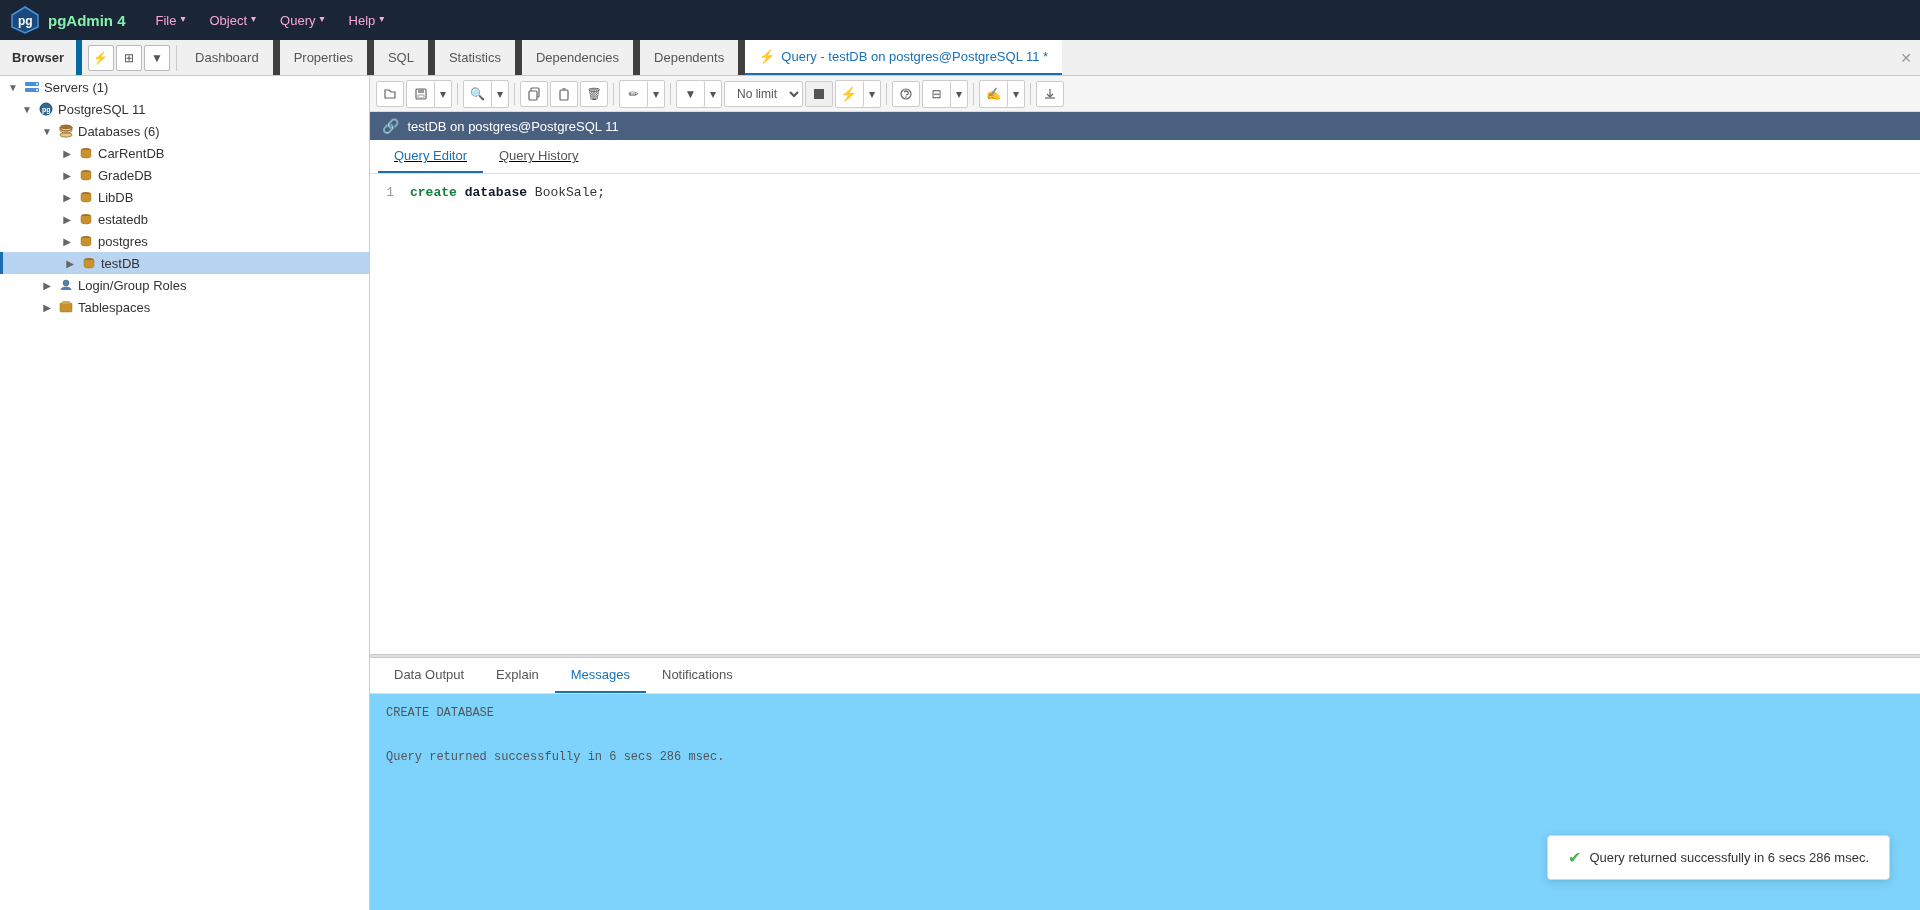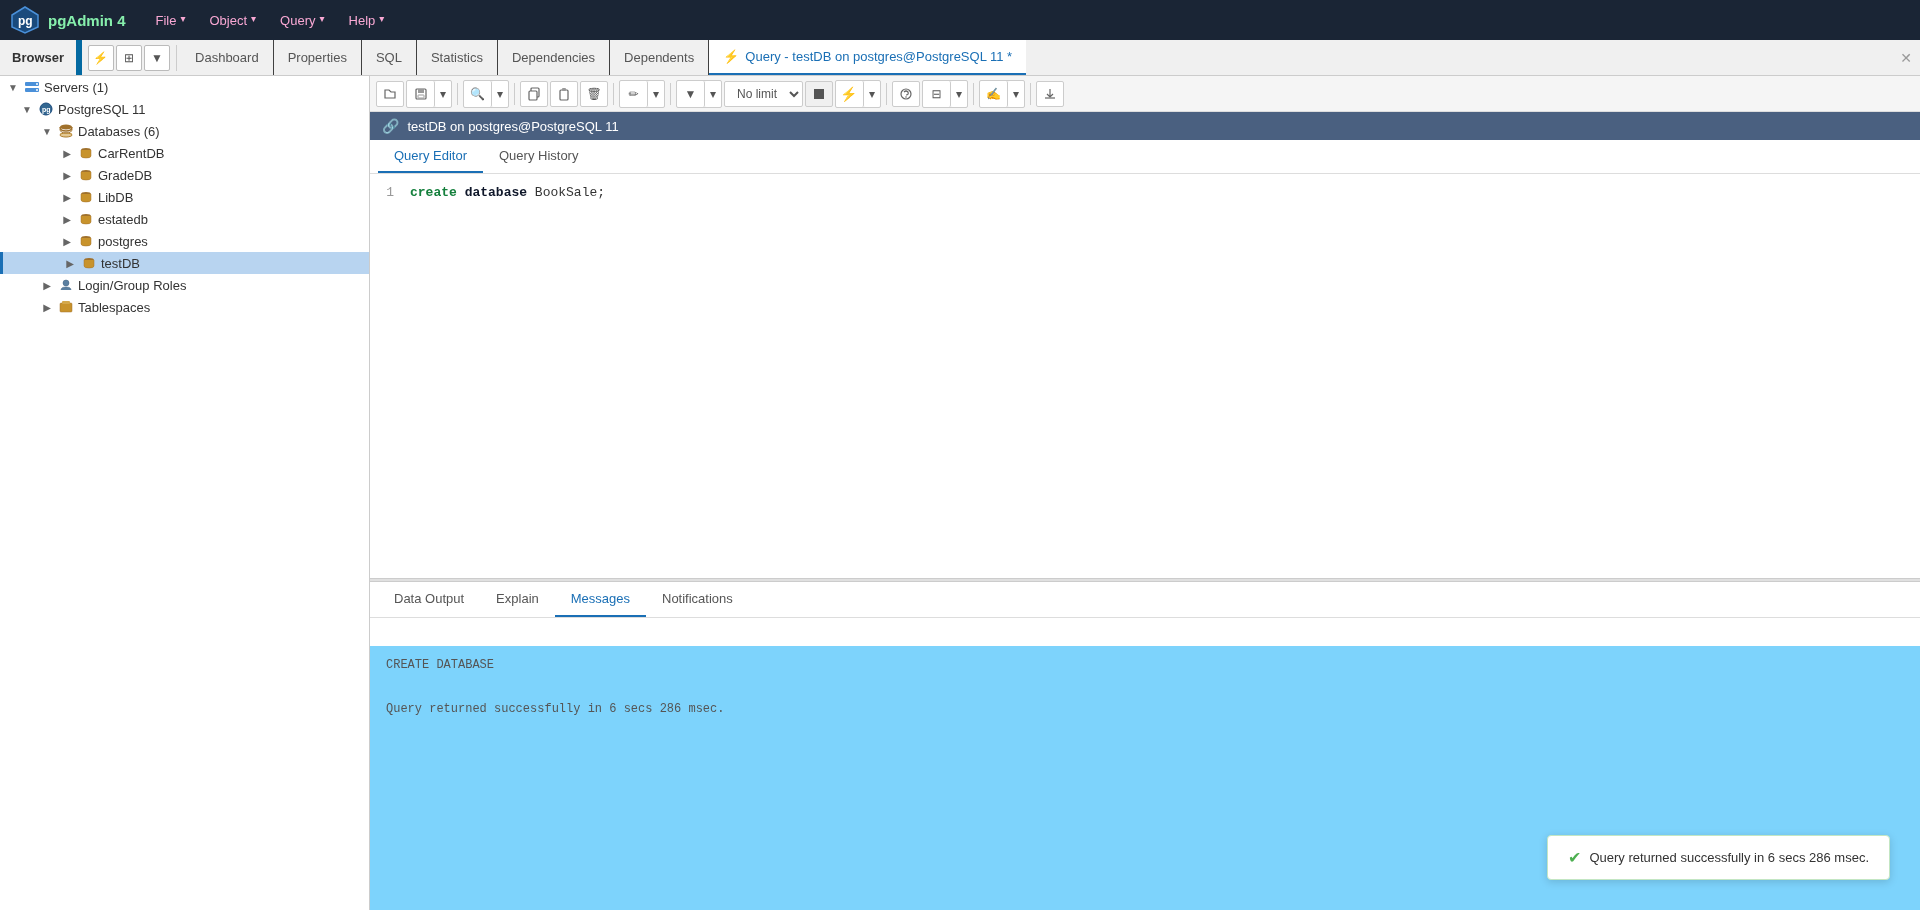--- a/index.html
+++ b/index.html
@@ -98,21 +98,21 @@
       overflow: hidden;
     }
     .dash-tab {
       padding: 0 14px;
       height: 100%;
       display: flex;
       align-items: center;
       cursor: pointer;
       color: #555;
       font-size: 13px;
-      border-right: 1px solid #404040;
+      border-right: 7px solid #404040;
     }
 
     
     .query-tab {
       display: flex;
       align-items: center;
       padding: 0 14px;
       height: 100%;
       color: #1a6fb5;
       font-size: 13px;
@@ -240,20 +240,21 @@
     }
     .conn-icon { color: #a0c4e0; font-size: 14px; }
 
     
     #editor-tabs {
       display: flex;
       align-items: center;
       border-bottom: 1px solid #ddd;
       padding: 0 0 0 8px;
       background: #fff;
+      text-decoration: underline;
     }
     .editor-tab {
       padding: 8px 16px;
       cursor: pointer;
       color: #555;
       font-size: 13px;
       border-bottom: 2px solid transparent;
     }
     .editor-tab.active {
       color: #1a6fb5;
@@ -291,24 +292,23 @@
     #resize-handle {
       height: 4px;
       background: #e0e0e0;
       cursor: ns-resize;
       border-top: 1px solid #ccc;
       border-bottom: 1px solid #ccc;
     }
 
     
     #output-section {
-      height: 328px;
+      height: 252px;
       display: flex;
       flex-direction: column;
-      gap: 28px;
     }
     #output-tabs {
       display: flex;
       align-items: center;
       border-bottom: 1px solid #ddd;
       padding: 0 0 0 8px;
       background: #fff;
       height: 36px;
     }
     .output-tab {

